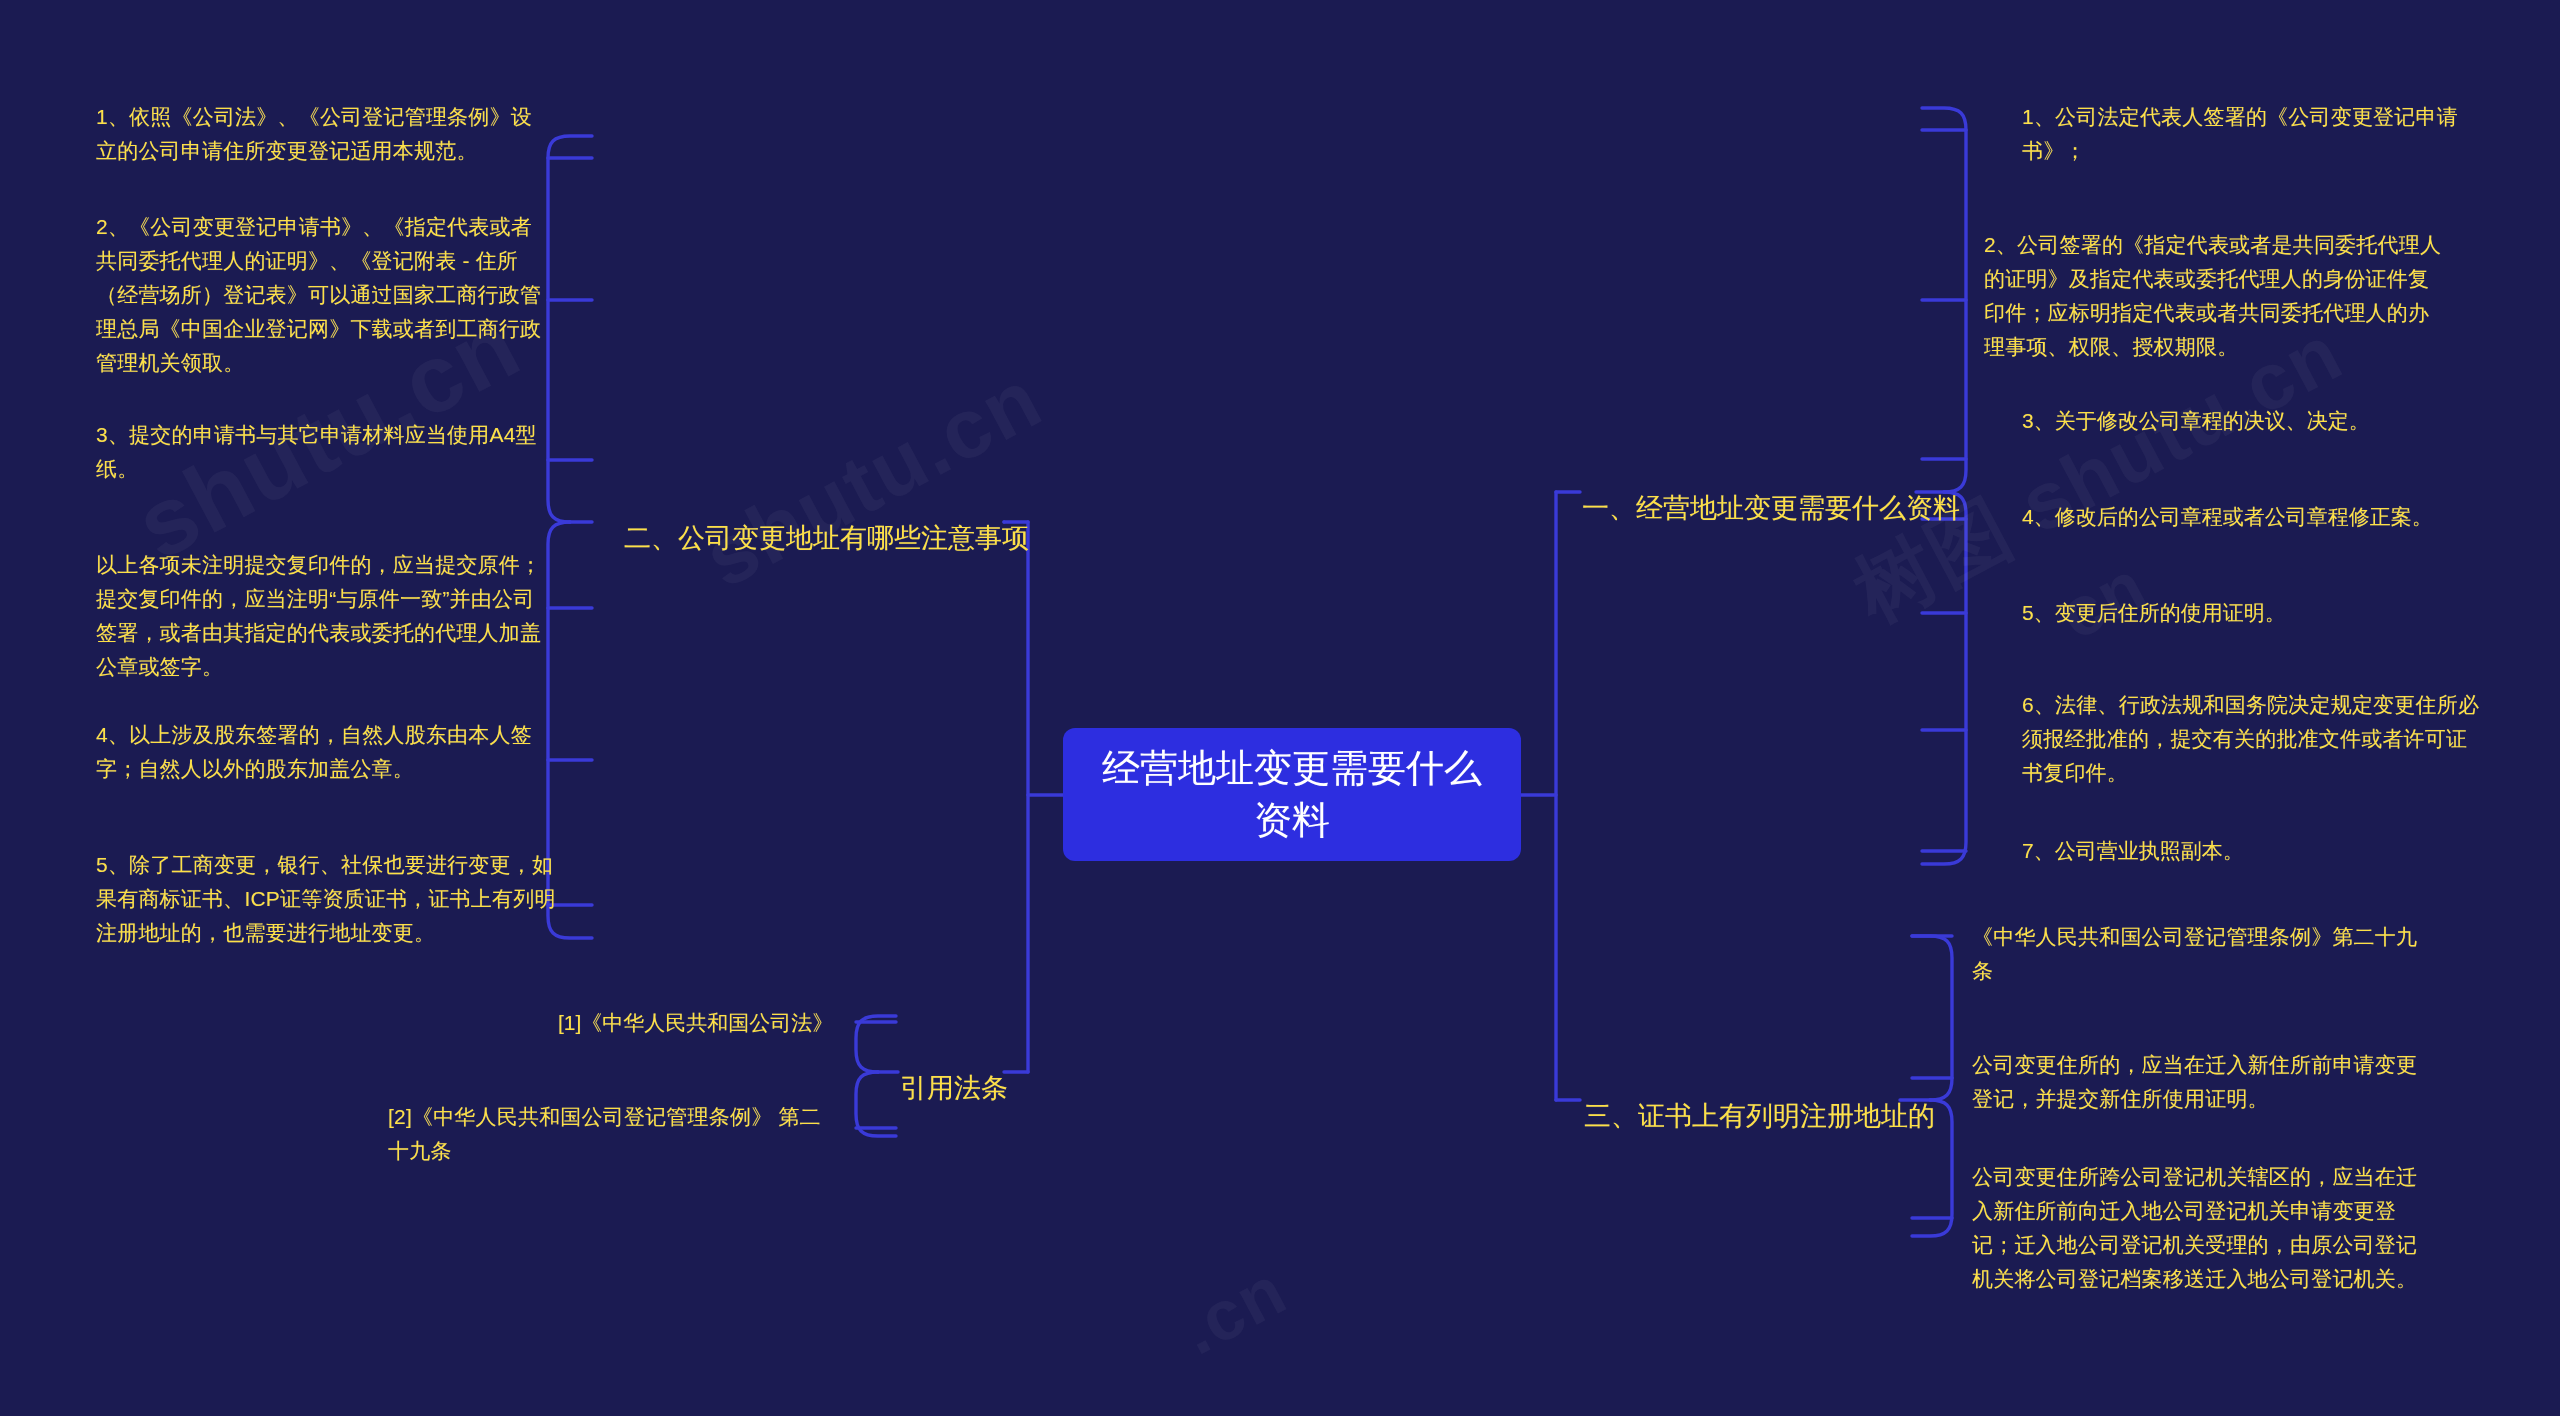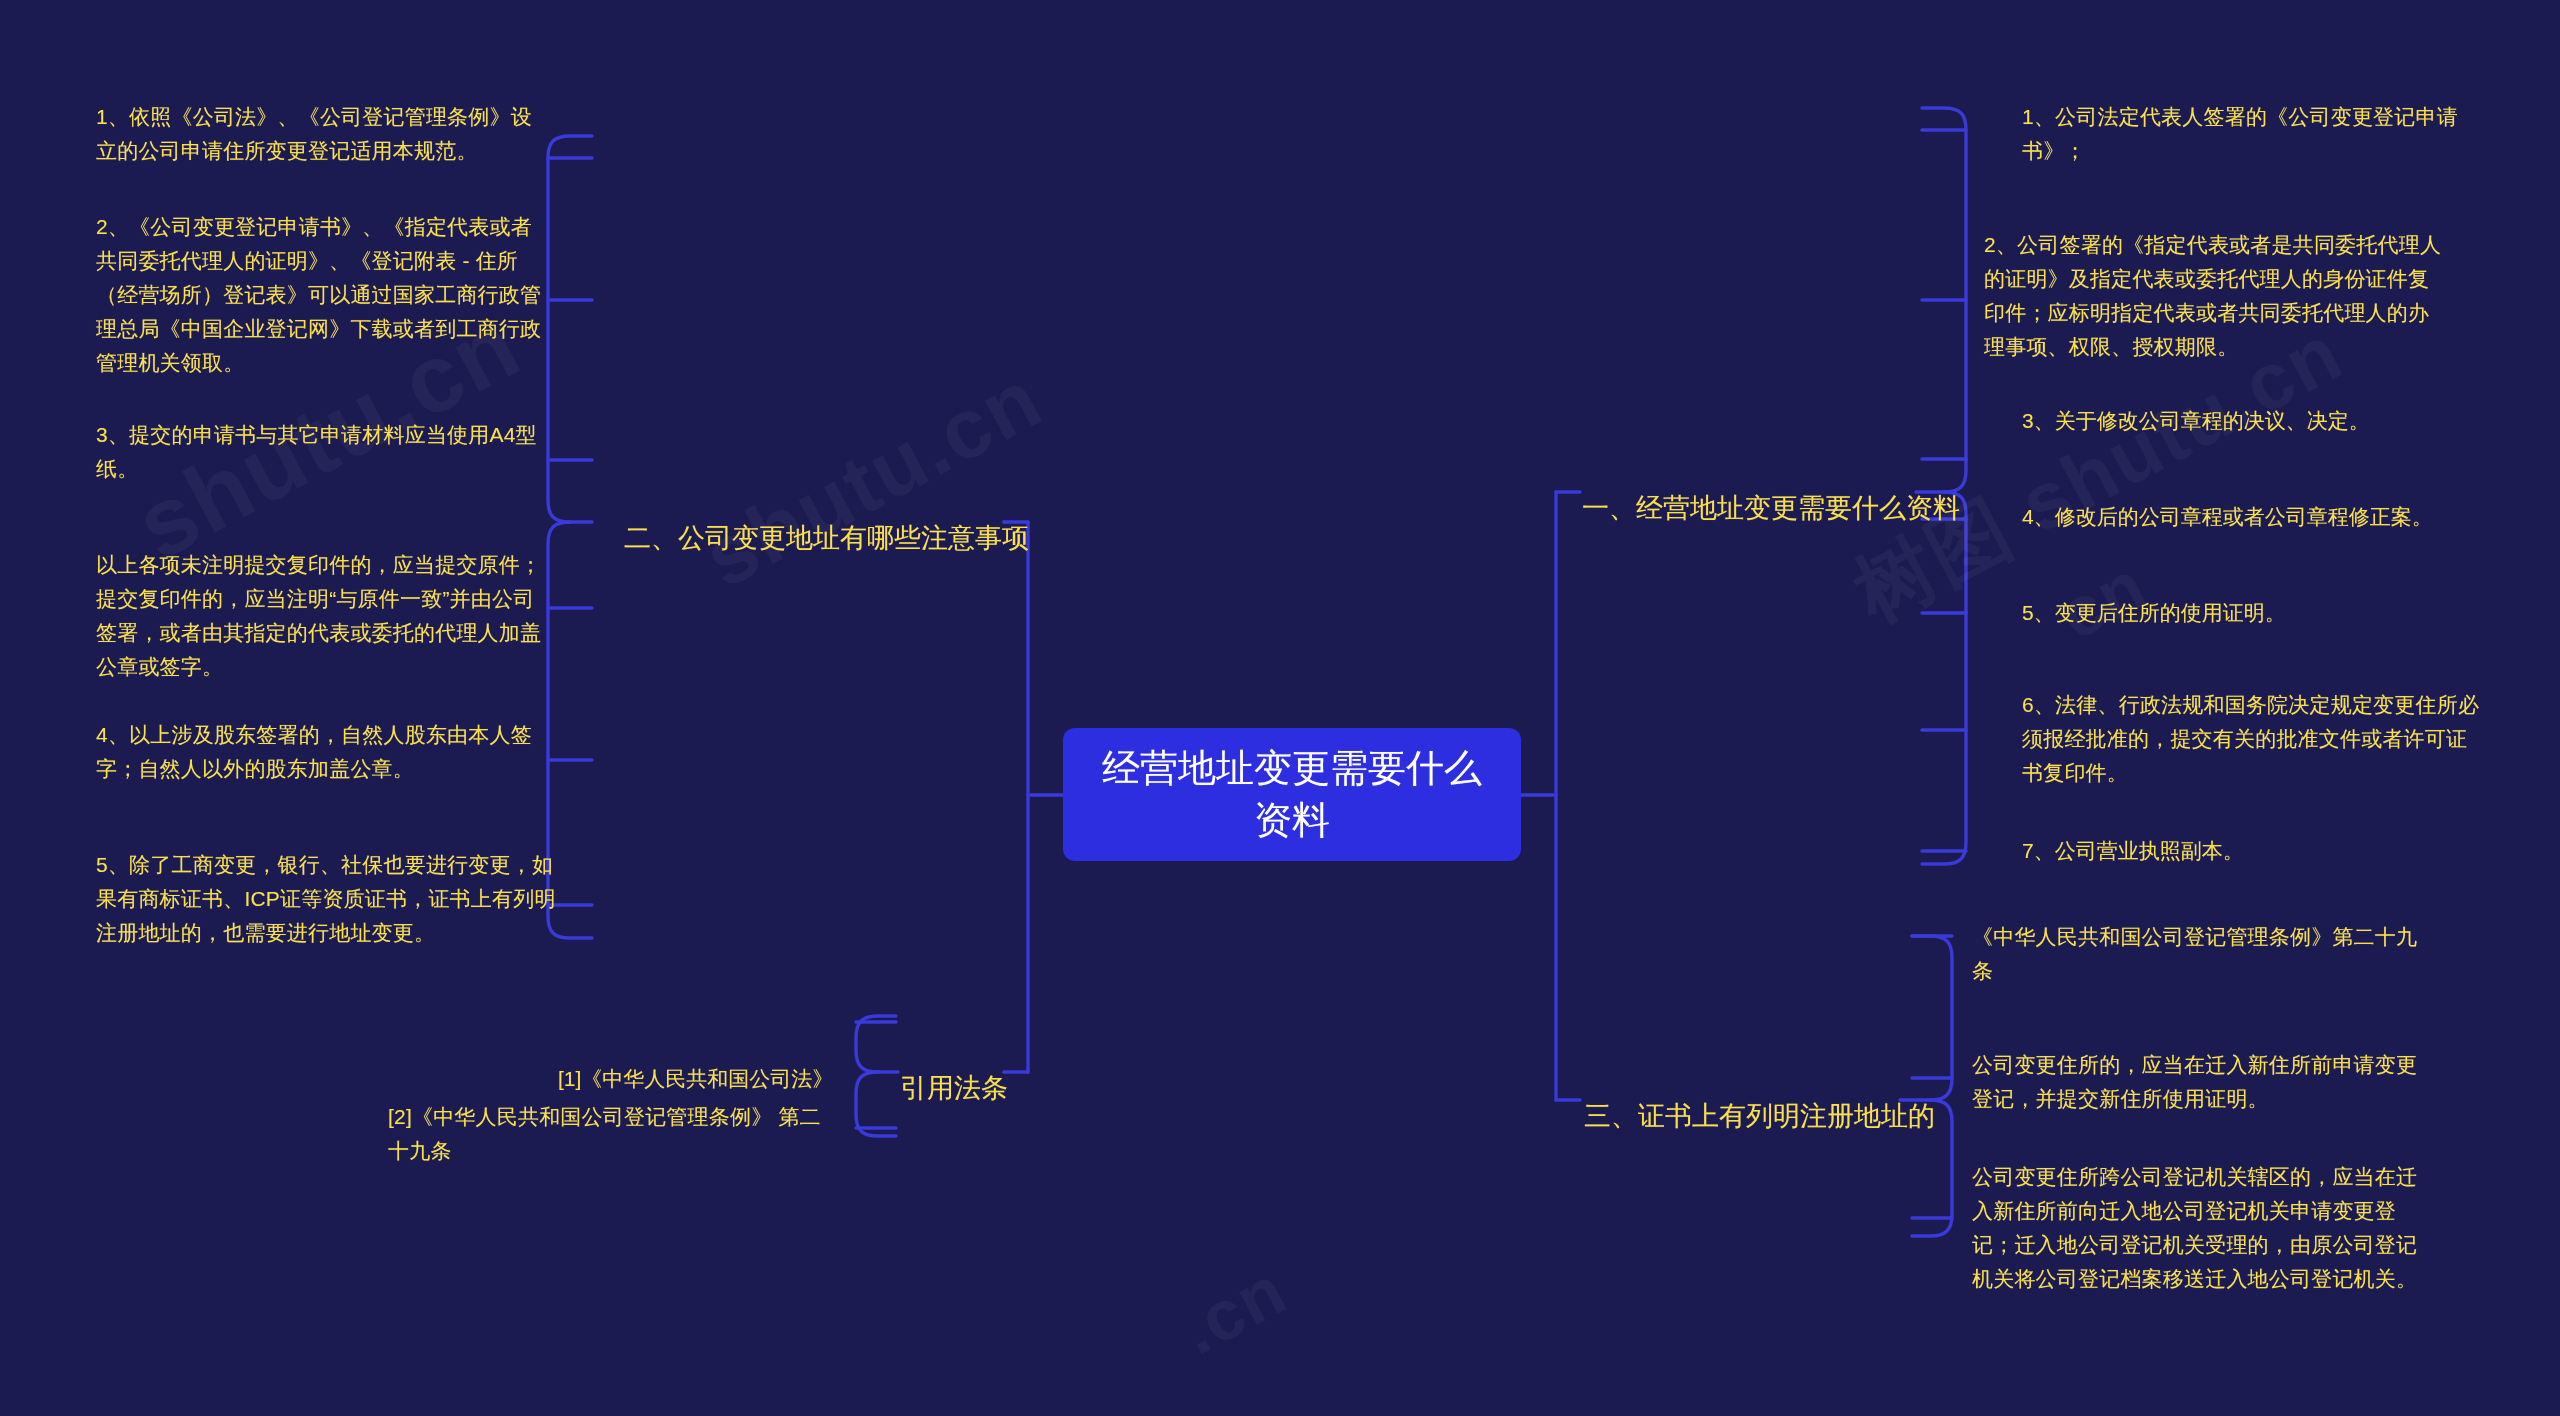--- a/index.html
+++ b/index.html
@@ -161,21 +161,21 @@
 <div class="node leaf" style="left:96px; top:418px; width:450px;">3、提交的申请书与其它申请材料应当使用A4型纸。</div>
 
 <div class="node leaf" style="left:96px; top:548px; width:450px;">以上各项未注明提交复印件的，应当提交原件；提交复印件的，应当注明“与原件一致”并由公司签署，或者由其指定的代表或委托的代理人加盖公章或签字。</div>
 
 <div class="node leaf" style="left:96px; top:718px; width:450px;">4、以上涉及股东签署的，自然人股东由本人签字；自然人以外的股东加盖公章。</div>
 
 <div class="node leaf" style="left:96px; top:848px; width:460px;">5、除了工商变更，银行、社保也要进行变更，如果有商标证书、ICP证等资质证书，证书上有列明注册地址的，也需要进行地址变更。</div>
 
 <div class="node branch-label" style="left:900px; top:1050px;">引用法条</div>
 
-<div class="node leaf-sm" style="left:558px; top:1062px;">[1]《中华人民共和国公司法》</div>
+<div class="node leaf-sm" style="left:558px; top:1006px;">[1]《中华人民共和国公司法》</div>
 
 <div class="node leaf" style="left:388px; top:1100px; width:448px;">[2]《中华人民共和国公司登记管理条例》 第二十九条</div>
 
 <div class="node branch-label" style="left:1582px; top:470px;">一、经营地址变更需要什么资料</div>
 
 <div class="node leaf" style="left:2022px; top:100px; width:458px;">1、公司法定代表人签署的《公司变更登记申请书》；</div>
 
 <div class="node leaf" style="left:1984px; top:228px; width:458px;">2、公司签署的《指定代表或者是共同委托代理人的证明》及指定代表或委托代理人的身份证件复印件；应标明指定代表或者共同委托代理人的办理事项、权限、授权期限。</div>
 
 <div class="node leaf-sm" style="left:2022px; top:404px;">3、关于修改公司章程的决议、决定。</div>

